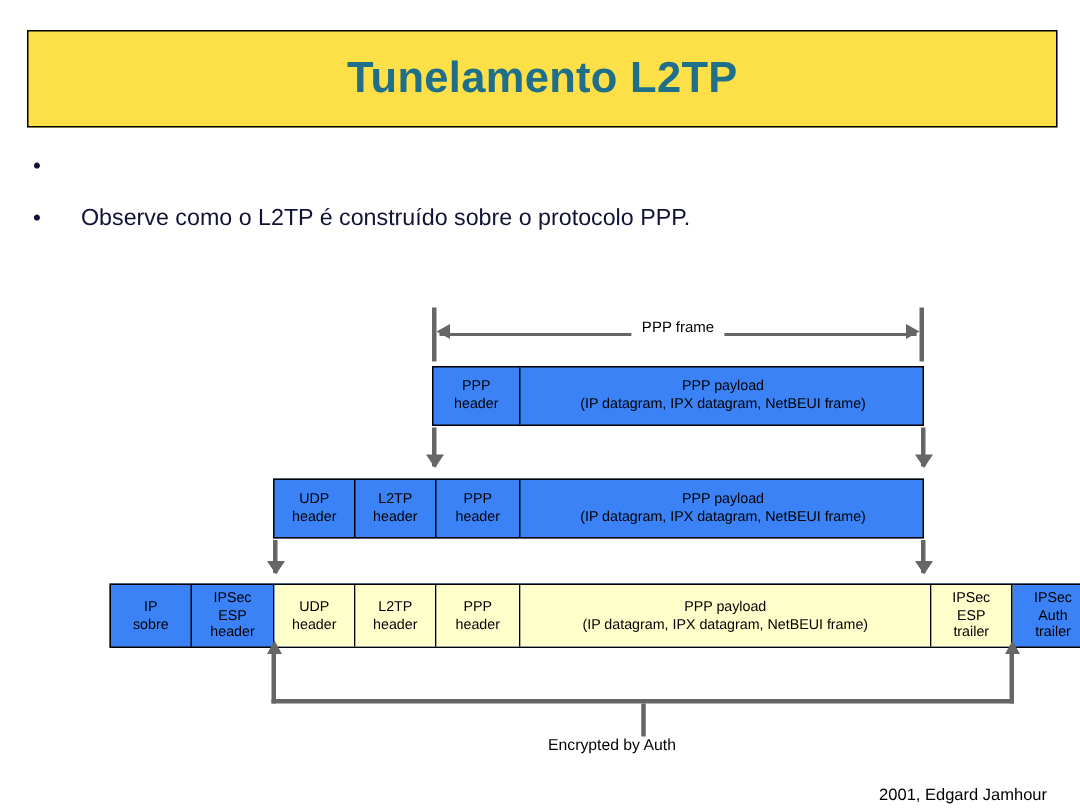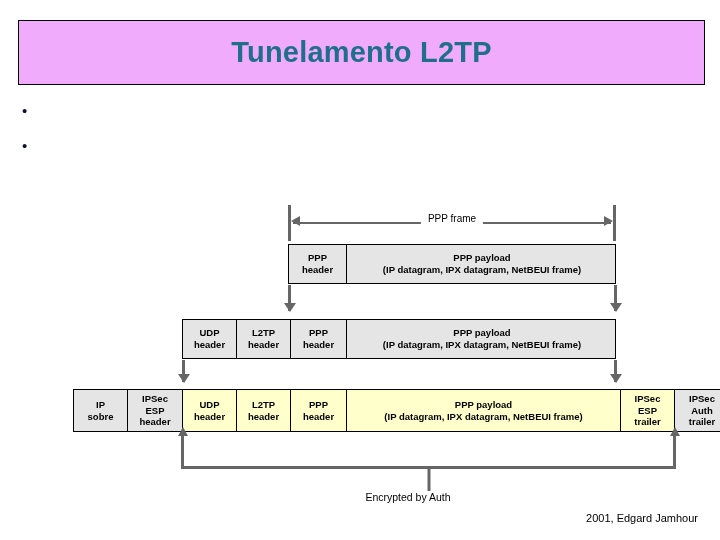--- a/index.html
+++ b/index.html
@@ -10,21 +10,21 @@
     position:relative;
     overflow:hidden;
   }
   .slide{position:absolute;left:0;top:0;width:720px;height:540px;}
 
   
   .title-box{
     position:absolute;
     left:18px;top:20px;
     width:687px;height:65px;
-    background:#f0abfc;
+    background:#fde047;
     border:1.5px solid #000000;
     box-sizing:border-box;
     display:flex;align-items:center;justify-content:center;
   }
   .title-text{
     font-size:29px;
     font-weight:bold;
     color:#1f6f8b;
     letter-spacing:.2px;
     font-family:"Liberation Sans", sans-serif;
@@ -42,21 +42,21 @@
   .bullet .dot{
     width:32px;flex:0 0 32px;
     text-align:left;
     font-size:15px;line-height:1.2;
   }
   .bullet .btxt{line-height:1.2;}
 
   
   .diagram{position:absolute;left:0;top:195px;width:720px;height:320px;margin-left:48px;}
 
-  .row{position:absolute;box-sizing:border-box;border:1.4px solid #000;display:flex;background:#e5e5e5;font-weight:bold;}
+  .row{position:absolute;box-sizing:border-box;border:1.4px solid #000;display:flex;background:#3b82f6;}
   .cell{
     box-sizing:border-box;
     border-right:1.4px solid #000;
     display:flex;align-items:center;justify-content:center;
     text-align:center;
     font-family:"Liberation Sans", sans-serif;
     font-size:9.5px;
     color:#000;
     line-height:1.25;
     padding:1px 2px;
@@ -116,40 +116,41 @@
   .bracket .stem{position:absolute;left:50%;top:34px;width:3px;height:22px;background:#666;transform:translateX(-50%);}
   .enc-label{
     position:absolute;left:0;right:0;top:296px;
     text-align:center;
     font-size:10.5px;color:#000;
     font-family:"Liberation Sans", sans-serif;
   }
 
   
   .footer{
-    position:absolute;right:22px;bottom:16px;
+    position:absolute;right:22px;bottom:4px;
     font-size:11px;color:#000;
     font-family:"Liberation Sans", sans-serif;
   }
 </style>
 </head>
 <body>
 
 <div class="slide">
 
   <div class="title-box">
     <div class="title-text">Tunelamento L2TP</div>
   </div>
 
   <div class="bullets">
     <div class="bullet">
       <span class="dot">•</span>
     </div>
     <div class="bullet">
       <span class="dot">•</span>
+      <span class="btxt">Observe como o L2TP é construído sobre o protocolo PPP.</span>
     </div>
   </div>
 
   <div class="diagram">
 
     <div class="span-wrap">
       <div class="span-tick l"></div>
       <div class="span-tick r"></div>
       <div class="span-line"></div>
       <div class="span-arrow l"></div>

